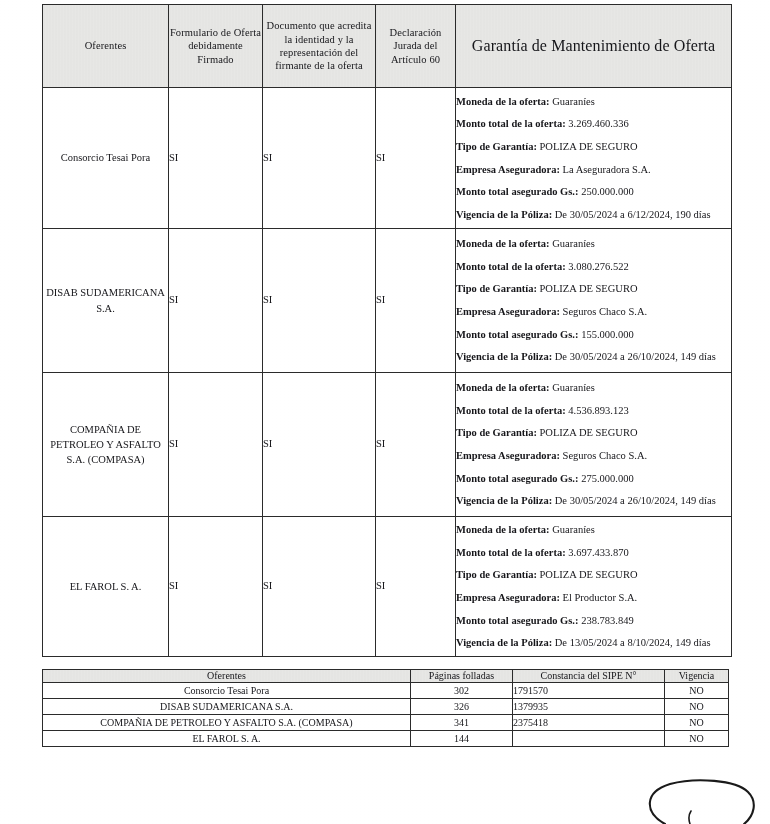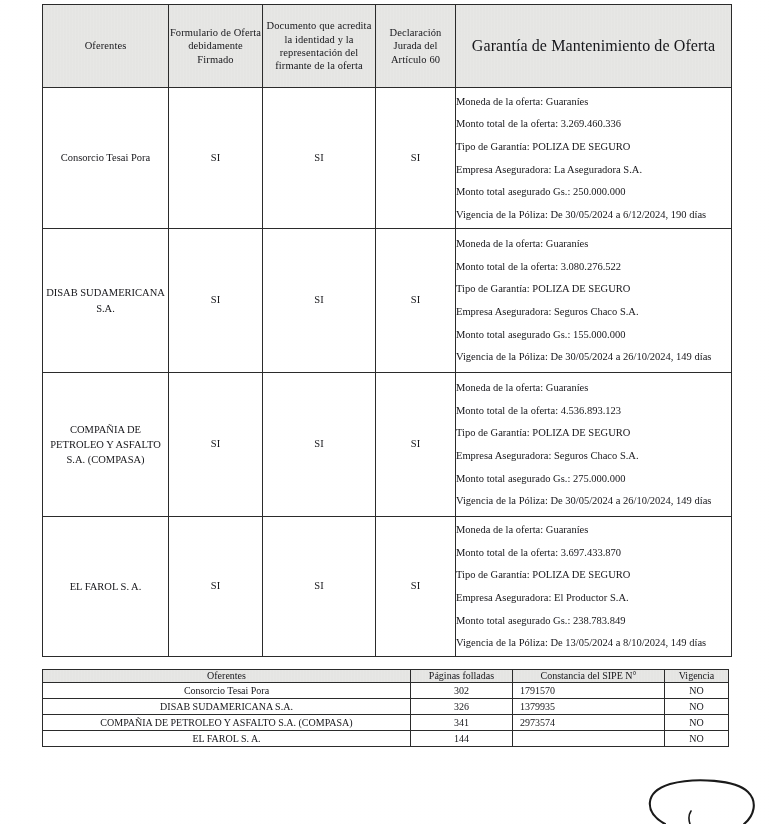--- a/index.html
+++ b/index.html
@@ -67,21 +67,21 @@
     font-weight: bold;
     font-size: 10.5px;
     line-height: 1.28;
     padding: 6px 5px;
     letter-spacing: .1px;
   }
   .hdr-cell.wide { font-size: 16px; }
 
   
   .cell-center {
-    text-align: center;
+    text-align: left;
     font-size: 10.5px;
     line-height: 1.35;
     padding: 6px 4px;
   }
   .cell-oferente {
     text-align: center;
     font-size: 10.5px;
     line-height: 1.45;
     padding: 6px 6px;
   }
@@ -90,21 +90,21 @@
     padding: 8px 7px 8px 9px;
     font-size: 10.5px;
     line-height: 1.30;
   }
   .cell-garantia .gline {
     margin: 0 0 9px 0;
     white-space: normal;
   }
   .cell-garantia .gline:last-child { margin-bottom: 0; }
   .cell-garantia .glabel {
-    font-weight: normal;
+    font-weight: bold;
   }
   .cell-garantia .gval {
     font-weight: normal;
   }
 
   
   .sum-table-wrap {
     position: absolute;
     left: 42px;
     top: 669px;
@@ -121,21 +121,21 @@
     padding: 4px 3px;
     line-height: 1.2;
   }
   .sum-cell {
     font-size: 10px;
     padding: 3px 4px;
     line-height: 1.2;
     height: 15px;
   }
   .sum-cell.c { text-align: center; }
-  .sum-cell.l { text-align: left; padding-left: 7px; }
+  .sum-cell.l { text-align: left; padding-left: 0; }
 
   
   .footer-line {
     position: absolute;
     left: 45px;
     top: 793px;
     font-size: 11.5px;
     line-height: 1.3;
     white-space: nowrap;
   }
@@ -265,21 +265,21 @@
         </tr>
         <tr>
           <td class="sum-cell c">DISAB SUDAMERICANA S.A.</td>
           <td class="sum-cell c">326</td>
           <td class="sum-cell l">1379935</td>
           <td class="sum-cell c">NO</td>
         </tr>
         <tr>
           <td class="sum-cell c">COMPAÑIA DE PETROLEO Y ASFALTO S.A. (COMPASA)</td>
           <td class="sum-cell c">341</td>
-          <td class="sum-cell l">2973574</td>
+          <td class="sum-cell l">2375418</td>
           <td class="sum-cell c">NO</td>
         </tr>
         <tr>
           <td class="sum-cell c">EL FAROL S. A.</td>
           <td class="sum-cell c">144</td>
           <td class="sum-cell l"></td>
           <td class="sum-cell c">NO</td>
         </tr>
       </tbody>
     </table>

